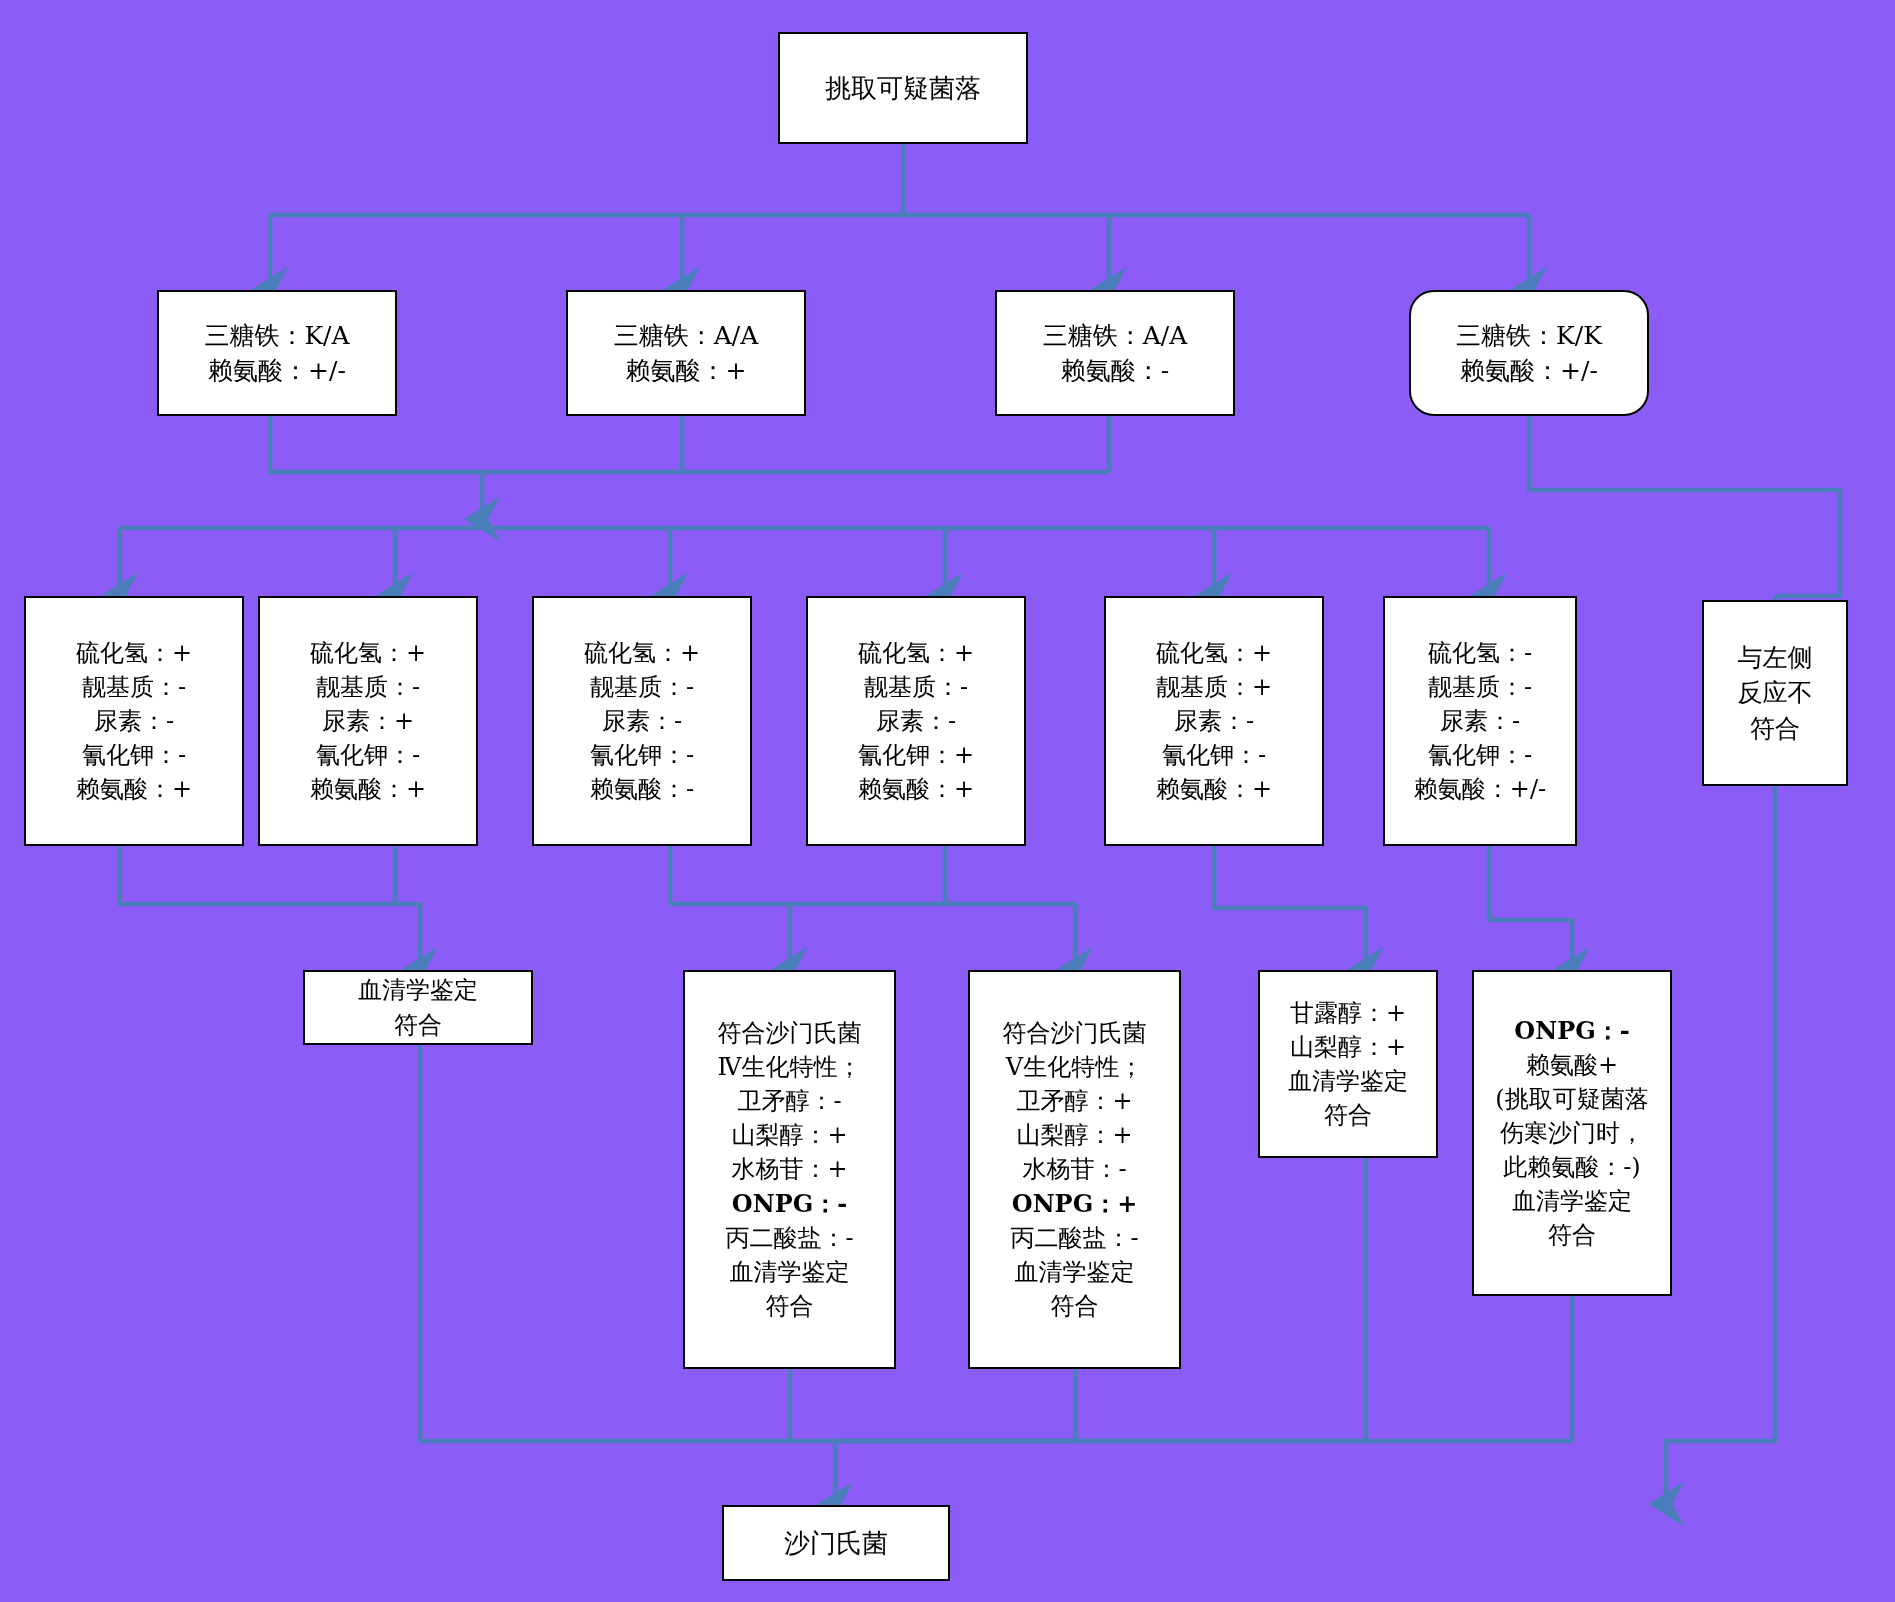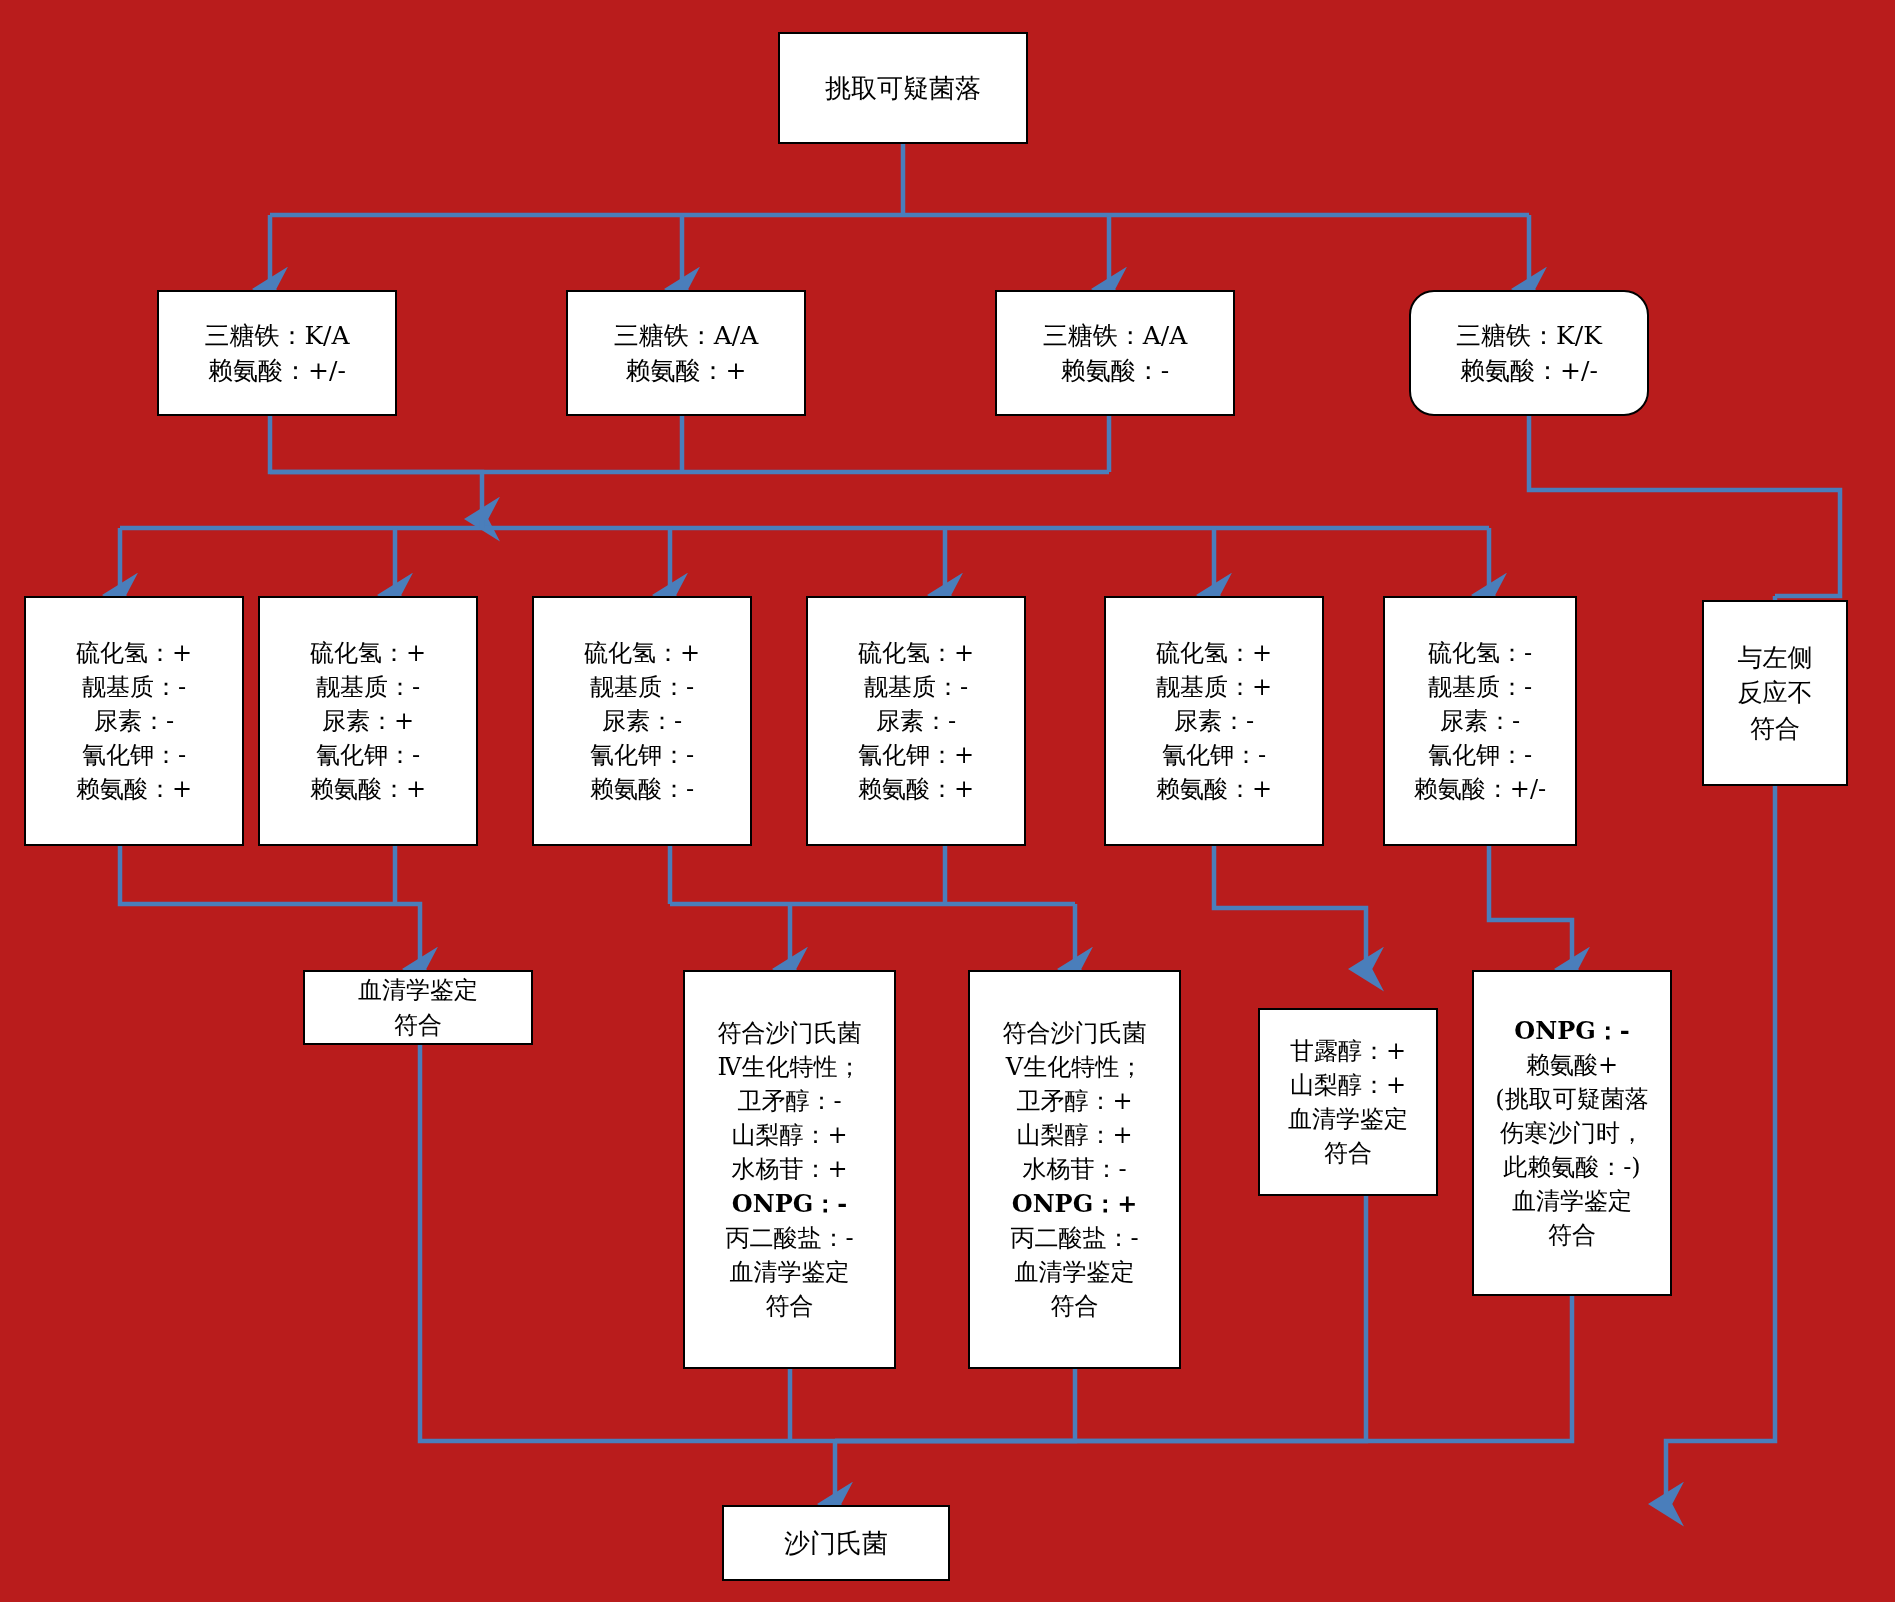--- a/index.html
+++ b/index.html
@@ -7,21 +7,21 @@
     padding: 0;
     background: #ffffff;
   }
   body {
     font-family: "DejaVu Sans", "Liberation Sans", sans-serif;
   }
   #canvas {
     position: relative;
     width: 1895px;
     height: 1602px;
-    background: #b91c1c;
+    background: #8b5cf6;
     overflow: hidden;
   }
   #wires {
     position: absolute;
     left: 0;
     top: 0;
     width: 1895px;
     height: 1602px;
     pointer-events: none;
   }
@@ -215,21 +215,21 @@
     <span class="line f24 ser">Ⅴ生化特性；</span>
     <span class="line f24 ser">卫矛醇：+</span>
     <span class="line f24 ser">山梨醇：+</span>
     <span class="line f24 ser">水杨苷：-</span>
     <span class="line f24 ser bold">ONPG：+</span>
     <span class="line f24 ser">丙二酸盐：-</span>
     <span class="line f24 ser">血清学鉴定</span>
     <span class="line f24 ser">符合</span>
   </div>
 
-  <div class="node" style="left:1258px; top:1008px; width:180px; height:188px;">
+  <div class="node" style="left:1258px; top:970px; width:180px; height:188px;">
     <span class="line f24 ser">甘露醇：+</span>
     <span class="line f24 ser">山梨醇：+</span>
     <span class="line f24 ser">血清学鉴定</span>
     <span class="line f24 ser">符合</span>
   </div>
 
   <div class="node" style="left:1472px; top:970px; width:200px; height:326px;">
     <span class="line f24 ser bold">ONPG：-</span>
     <span class="line f24 ser">赖氨酸+</span>
     <span class="line f24 ser">(挑取可疑菌落</span>

